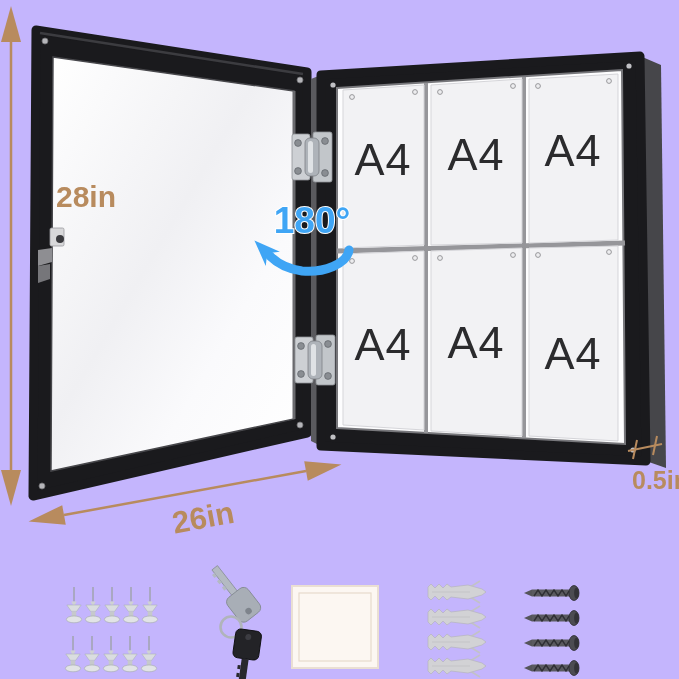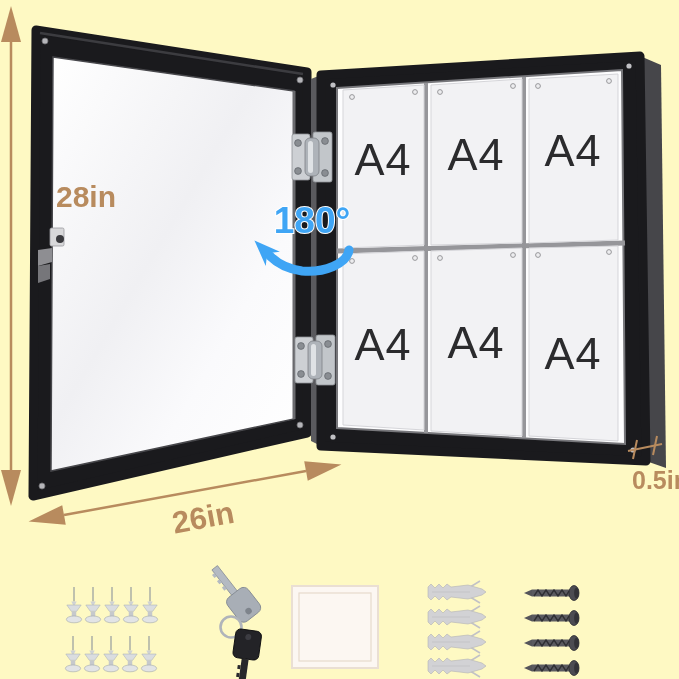--- a/index.html
+++ b/index.html
@@ -1,16 +1,16 @@
 <!DOCTYPE html>
 <html><head>
 <meta charset="utf-8">
 <style>
   html,body{margin:0;padding:0;background:#ffffff;}
-  .stage{position:relative;width:679px;height:679px;background:#fef9c3;overflow:hidden;
+  .stage{position:relative;width:679px;height:679px;background:#c4b5fd;overflow:hidden;
          font-family:"Liberation Sans",sans-serif;}
   svg{display:block;}
   text{font-family:"Liberation Sans","DejaVu Sans",sans-serif;}
   .a4-label{font-size:45px;fill:#2b2b2d;font-weight:400;letter-spacing:1px;}
   .dim-label{fill:#b88b5e;font-weight:700;}
   .swing-label{fill:#3fa5f5;font-weight:700;stroke:#ffffff;stroke-width:2px;paint-order:stroke;}
 </style>
 </head>
 <body>
 

